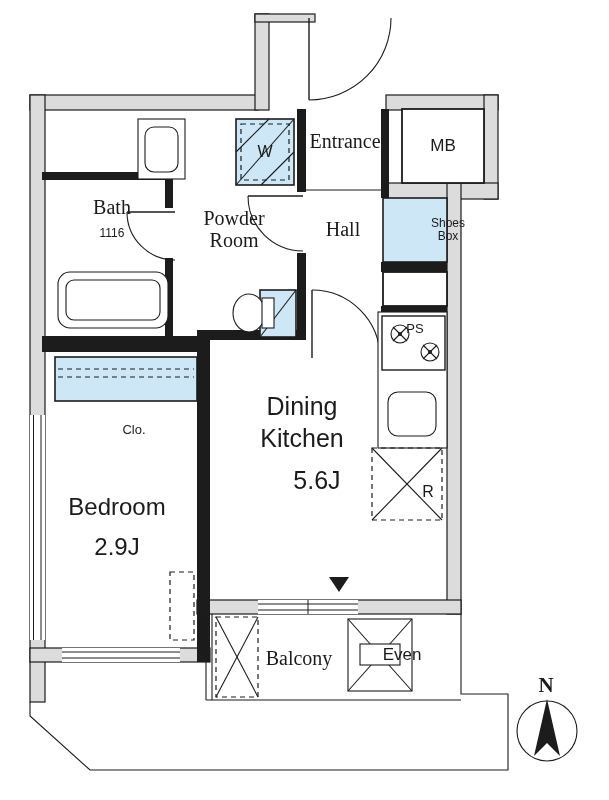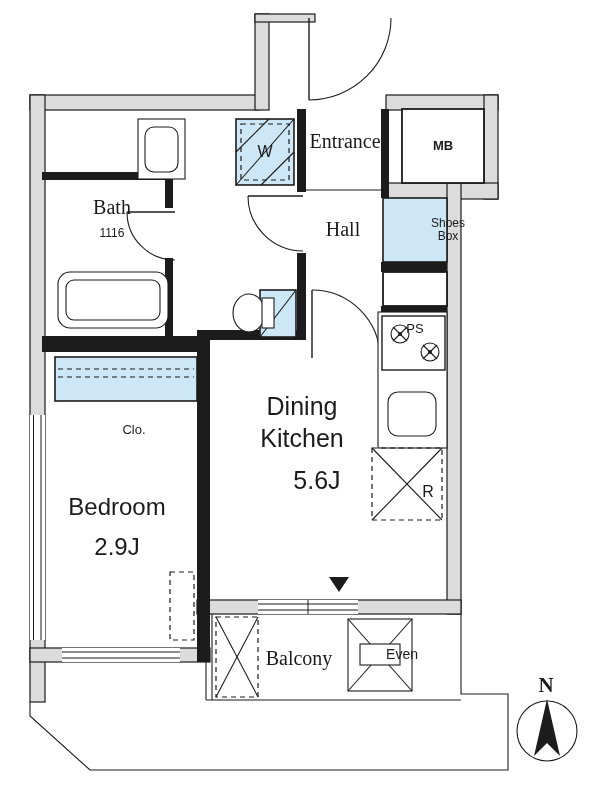--- a/index.html
+++ b/index.html
@@ -18,22 +18,22 @@
   .dash{fill:none;stroke:var(--line,#1c1c1c);stroke-width:1.2;stroke-dasharray:5 4;}
   .winfill{fill:#fff;stroke:none;}
   .winline{stroke:var(--line,#1c1c1c);stroke-width:1;}
   .solid-dark{fill:var(--wall-dark,#1c1c1c);stroke:none;}
   .whitefill{fill:#fff;}
   
   .lbl{
     position:absolute;transform:translate(-50%,-50%);white-space:nowrap;
     line-height:1.12;text-align:center;color:#1b1b1b;
   }
-  .f11{font-size:14px;padding-left:44px;} .f14{font-size:12px;margin-left:33px;} .f15{font-size:13px;margin-top:40px;}
-  .f16{font-size:16px;} .f17{font-size:13px;font-weight:bold;} .f18{font-size:12px;}
+  .f11{font-size:17px;padding-left:44px;} .f14{font-size:12px;margin-left:33px;} .f15{font-size:13px;margin-top:40px;}
+  .f16{font-size:16px;} .f17{font-size:17px;} .f18{font-size:12px;}
   .f20{font-size:20px;font-family:Liberation Serif, serif;} .f21{font-size:24px;} .f22{font-size:25px;}
   .serifN{font-family:"Liberation Serif", serif;font-weight:bold;font-size:21px;}
   .stack span{display:block;}
 </style>
 </head>
 <body>
 
 <div id="stage">
 
   <svg id="plan-svg" width="609" height="800" viewBox="0 0 609 800">
@@ -185,20 +185,24 @@
   <div class="lbl f20" style="left:345px;top:141px">Entrance</div>
   <div class="lbl f17" style="left:443px;top:146px">MB</div>
   <div class="lbl f20" style="left:343px;top:229px">Hall</div>
   <div class="lbl f14 stack" style="left:415px;top:230px">
     <span>Shoes</span>
     <span>Box</span>
   </div>
   <div class="lbl f15" style="left:415px;top:289px">PS</div>
   <div class="lbl f20" style="left:112px;top:207px">Bath</div>
   <div class="lbl f18" style="left:112px;top:234px">1116</div>
+  <div class="lbl f20 stack" style="left:234px;top:229px">
+    <span>Powder</span>
+    <span>Room</span>
+  </div>
   <div class="lbl f16" style="left:265px;top:152px">W</div>
   <div class="lbl f15" style="left:134px;top:390px">Clo.</div>
   <div class="lbl f21" style="left:117px;top:507px">Bedroom</div>
   <div class="lbl f21" style="left:117px;top:547px">2.9J</div>
   <div class="lbl f22" style="left:302px;top:406px">Dining</div>
   <div class="lbl f22" style="left:302px;top:438px">Kitchen</div>
   <div class="lbl f22" style="left:317px;top:480px">5.6J</div>
   <div class="lbl f16" style="left:428px;top:492px">R</div>
   <div class="lbl f20" style="left:299px;top:658px">Balcony</div>
   <div class="lbl f11" style="left:380px;top:655px">Even</div>

